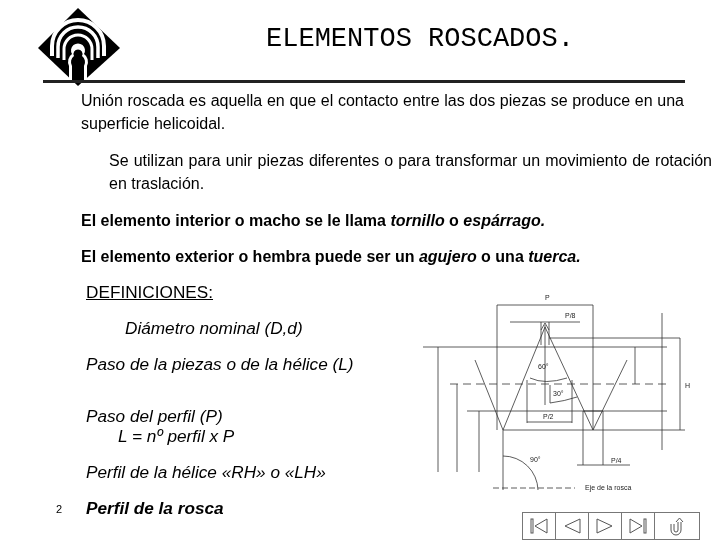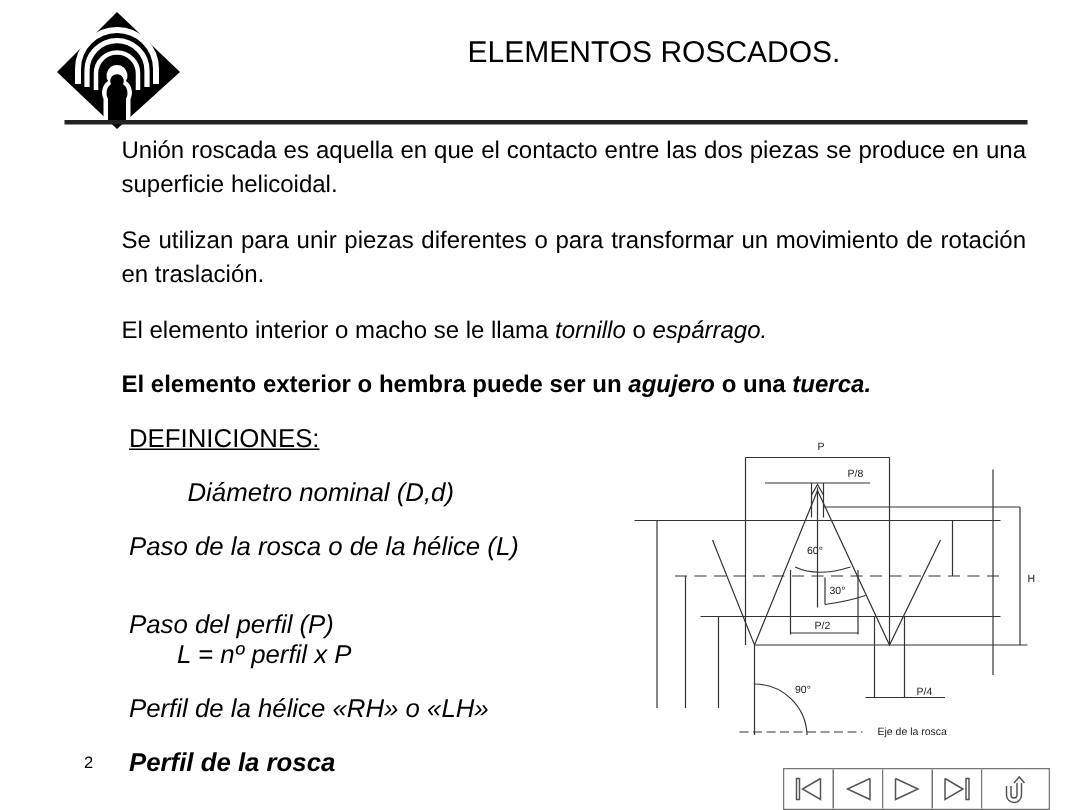--- a/index.html
+++ b/index.html
@@ -3,34 +3,34 @@
 <meta charset="utf-8">
 <style>
   html, body { margin: 0; padding: 0; }
   body {
     width: 720px; height: 540px; position: relative; overflow: hidden;
     background: #ffffff; color: #000000;
     font-family: "Liberation Sans", "DejaVu Sans", sans-serif;
   }
   .logo { position: absolute; left: 34px; top: 6px; width: 88px; height: 80px; }
   .title {
-    position: absolute; left: 216px; top: 24px; width: 440px;
-    text-align: center; font-size: 20px; letter-spacing: 0px;
+    position: absolute; left: 200px; top: 24px; width: 440px;
+    text-align: center; font-size: 27px; letter-spacing: 0px; font-family: Liberation Mono, monospace;
   }
   .rule {
     position: absolute; left: 43px; top: 80px; width: 642px; height: 3px;
     background: #222;
   }
   .para {
     position: absolute; left: 81px; width: 603px;
     font-size: 16px; line-height: 23px; text-align: justify;
   }
   .p1 { top: 89px; }
-  .p2 { top: 149px; }
-  .p3 { top: 209px; }
+  .p2 { top: 149px; margin-left: 28px; }
+  .p3 { top: 209px; font-weight: bold; }
   .p4 { top: 245px; font-weight: bold; }
   .def { position: absolute; left: 86px; font-size: 17.2px; line-height: 22px; white-space: nowrap; }
   .def.u { text-decoration: underline; }
   .def.i { font-style: italic; }
   .d0 { top: 281px; }
   .d1 { top: 317px; margin-left: 39px; }
   .d2 { top: 353px; }
   .d3 { top: 389px; margin-top: 16px; }
   .d4 { top: 425px; left: 118px; }
   .d5 { top: 461px; }
@@ -63,21 +63,21 @@
 <div class="title">ELEMENTOS ROSCADOS.</div>
 <div class="rule"></div>
 
 <div class="para p1">Unión roscada es aquella en que el contacto entre las dos piezas se produce en una superficie helicoidal.</div>
 <div class="para p2">Se utilizan para unir piezas diferentes o para transformar un movimiento de rotación en traslación.</div>
 <div class="para p3"><span>El elemento interior o macho se le llama </span><em>tornillo</em><span> o </span><em>espárrago.</em></div>
 <div class="para p4"><span>El elemento exterior o hembra puede ser un </span><em>agujero</em><span> o una </span><em>tuerca.</em></div>
 
 <div class="def u d0">DEFINICIONES:</div>
 <div class="def i d1">Diámetro nominal (D,d)</div>
-<div class="def i d2">Paso de la rosca o de la hélice (L)</div>
+<div class="def i d2">Paso de la piezas o de la hélice (L)</div>
 <div class="def i d3">Paso del perfil (P)</div>
 <div class="def i d4">L = nº perfil x P</div>
 <div class="def i d5">Perfil de la hélice «RH» o «LH»</div>
 <div class="def i d6">Perfil de la rosca</div>
 
 <div class="pagenum">2</div>
 
 <div class="diagram">
   <svg width="315" height="210" viewBox="0 0 315 210" stroke="#333" fill="none" stroke-width="0.8">
 

